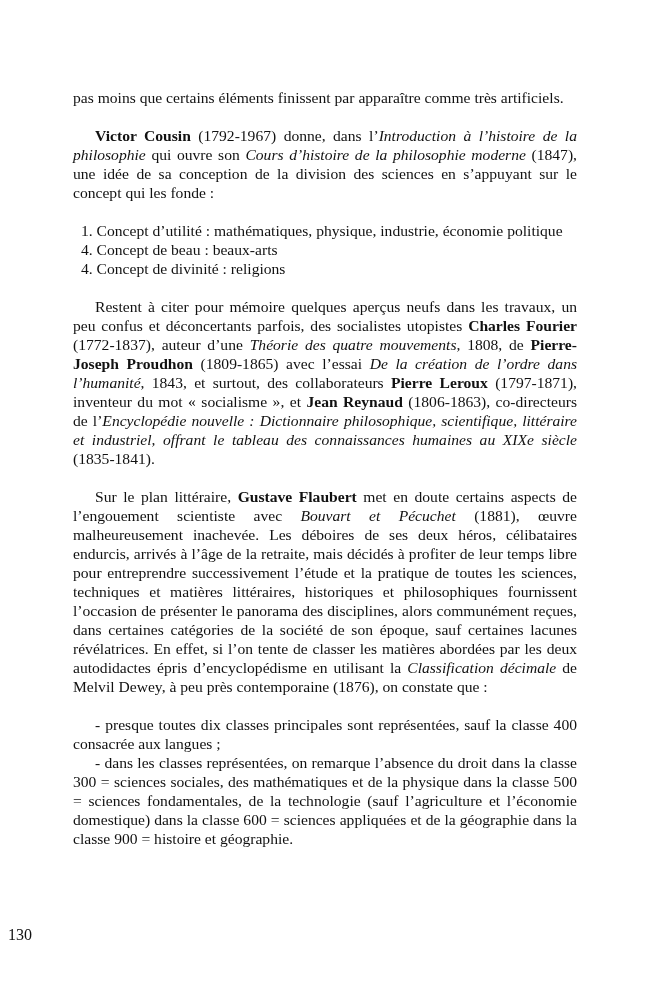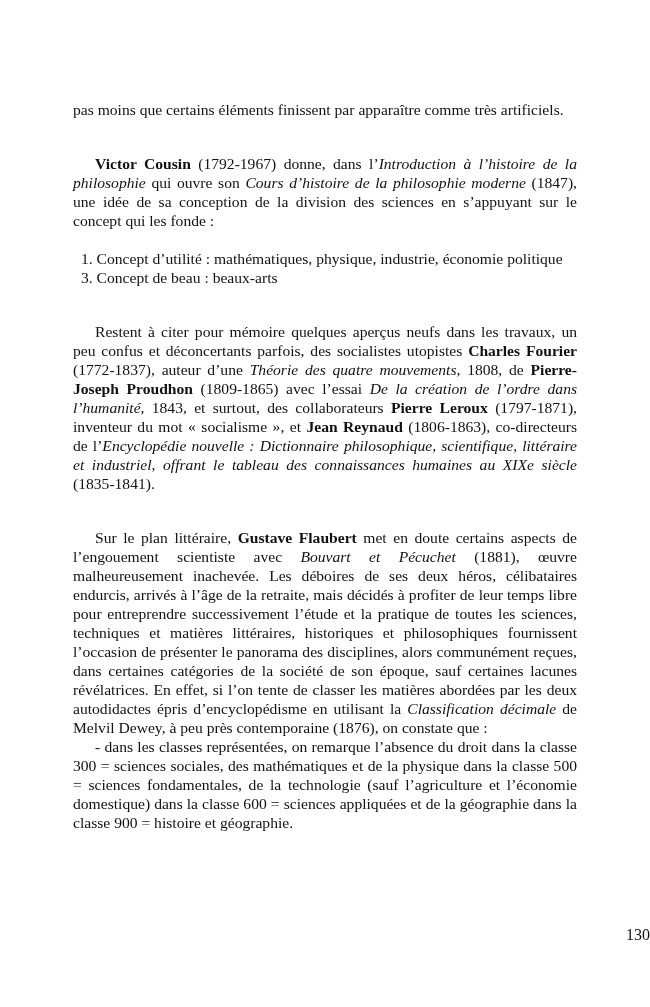--- a/index.html
+++ b/index.html
@@ -11,60 +11,62 @@
       width: 650px;
       height: 1007px;
       position: relative;
       overflow: hidden;
       font-family: "Liberation Serif", "DejaVu Serif", serif;
       color: #111111;
     }
     .page {
       position: absolute;
       left: 73px;
-      top: 100px;
+      top: 88px;
       width: 504px;
       font-size: 15.6px;
       line-height: 19px;
     }
     p {
       margin: 0;
       text-align: justify;
       hyphens: manual;
     }
     .indent { text-indent: 22px; }
-    .gap { margin-top: 35px; }
+    .gap { margin-top: 19px; }
     b { font-weight: bold; }
     i { font-style: italic; }
     .list { margin: 19px 0 0 8px; padding: 0; list-style: none; }
     .list li { text-align: left; white-space: nowrap; }
     .page-number {
       position: absolute;
       top: 926px;
-      left: 14px;
+      left: 8px;
       width: 636px;
-      text-align: right;
+      text-align: left;
       font-size: 16px;
     }
   </style>
 </head>
 <body>
 
 <div class="page">
 
   <p>pas moins que certains éléments finissent par apparaître comme très artificiels.</p>
 
   <p class="indent gap"><b>Victor Cousin</b><span> (1792-1967) donne, dans l’</span><i>Introduction à l’histoire de la philosophie</i><span> qui ouvre son </span><i>Cours d’histoire de la philosophie moderne</i><span> (1847), une idée de sa conception de la division des sciences en s’appuyant sur le concept qui les fonde :</span></p>
 
   <ul class="list">
     <li>1. Concept d’utilité : mathématiques, physique, industrie, économie politique</li>
-    <li>3. Concept de beau : beaux-arts</li>
+    <li>4. Concept de beau : beaux-arts</li>
+    <li>4. Concept de divinité : religions</li>
   </ul>
 
   <p class="indent gap"><span>Restent à citer pour mémoire quelques aperçus neufs dans les travaux, un peu confus et déconcertants parfois, des socialistes utopistes </span><b>Charles Fourier</b><span> (1772-1837), auteur d’une </span><i>Théorie des quatre mouvements</i><span>, 1808, de </span><b>Pierre-Joseph Proudhon</b><span> (1809-1865) avec l’essai </span><i>De la création de l’ordre dans l’humanité</i><span>, 1843, et surtout, des collaborateurs </span><b>Pierre Leroux</b><span> (1797-1871), inventeur du mot « socialisme », et </span><b>Jean Reynaud</b><span> (1806-1863), co-directeurs de l’</span><i>Encyclopédie nouvelle : Dictionnaire philoso­phique, scientifique, littéraire et industriel, offrant le tableau des connais­sances humaines au XIXe siècle</i><span> (1835-1841).</span></p>
 
   <p class="indent gap"><span>Sur le plan littéraire, </span><b>Gustave Flaubert</b><span> met en doute certains aspects de l’engouement scientiste avec </span><i>Bouvart et Pécuchet</i><span> (1881), œuvre malheureusement inachevée. Les déboires de ses deux héros, célibataires endurcis, arrivés à l’âge de la retraite, mais décidés à profiter de leur temps libre pour entreprendre successivement l’étude et la pratique de toutes les sciences, techniques et matières littéraires, historiques et philosophiques fournissent l’occasion de présenter le panorama des disciplines, alors communément reçues, dans certaines catégories de la  société de son époque, sauf certaines lacunes révélatrices. En effet, si l’on tente de classer les matières abordées par les deux autodidactes épris d’encyclopédisme en utilisant la </span><i>Classification décimale</i><span> de Melvil Dewey, à peu près contemporaine (1876), on constate que :</span></p>
 
+  <p class="indent gap">- presque toutes dix classes principales sont représentées, sauf la classe 400 consacrée aux langues ;</p>
   <p class="indent">- dans les classes représentées, on remarque l’absence du droit dans la classe 300 = sciences sociales, des mathématiques et de la physique dans la classe 500 = sciences fondamentales, de la technologie (sauf l’agriculture et l’économie domestique) dans la classe 600 = sciences appliquées et de la géographie dans la classe 900 = histoire et géographie.</p>
 
 </div>
 
 <div class="page-number">130</div>
 
 </body></html>

